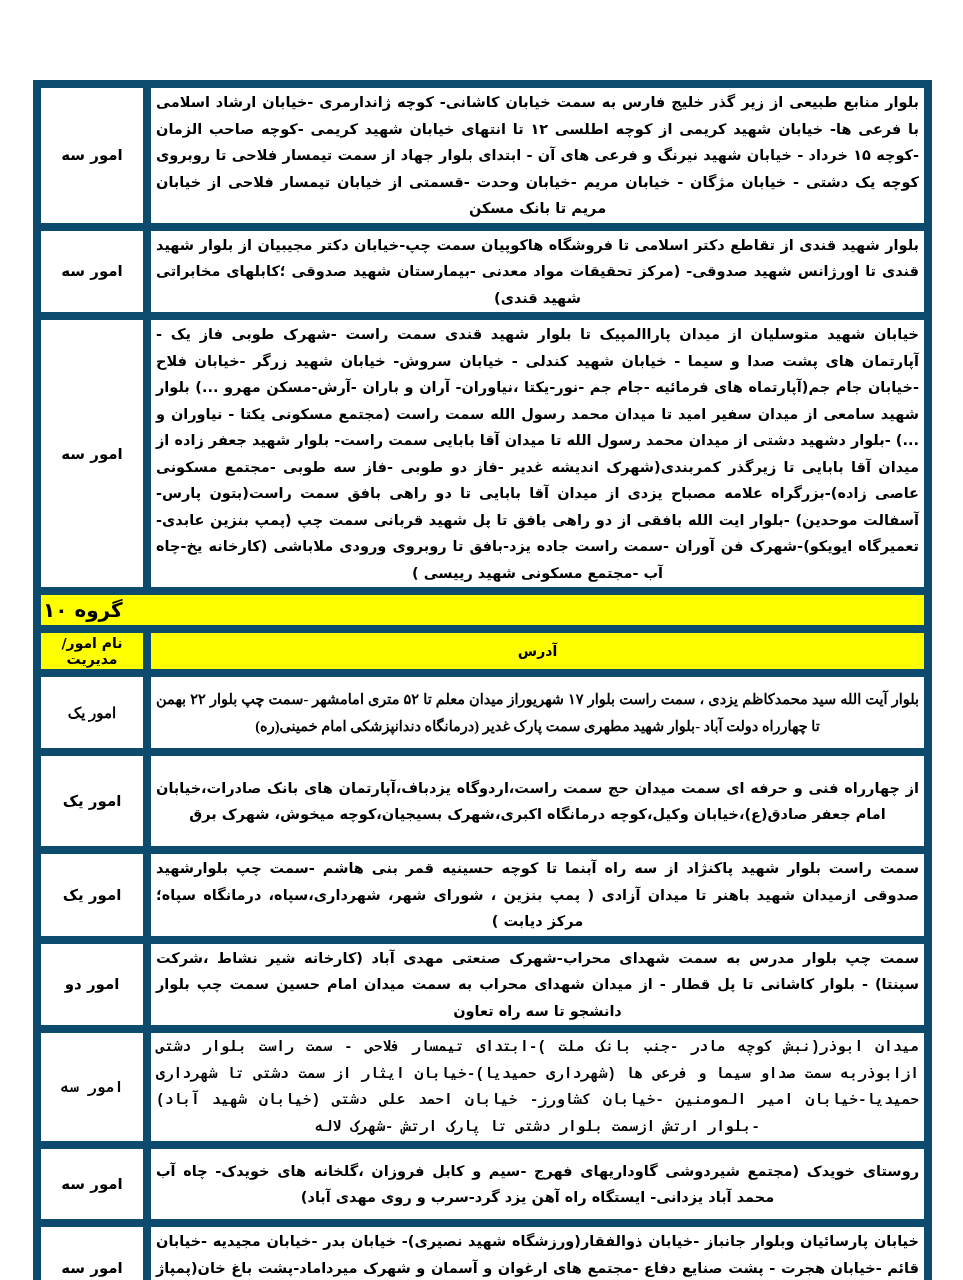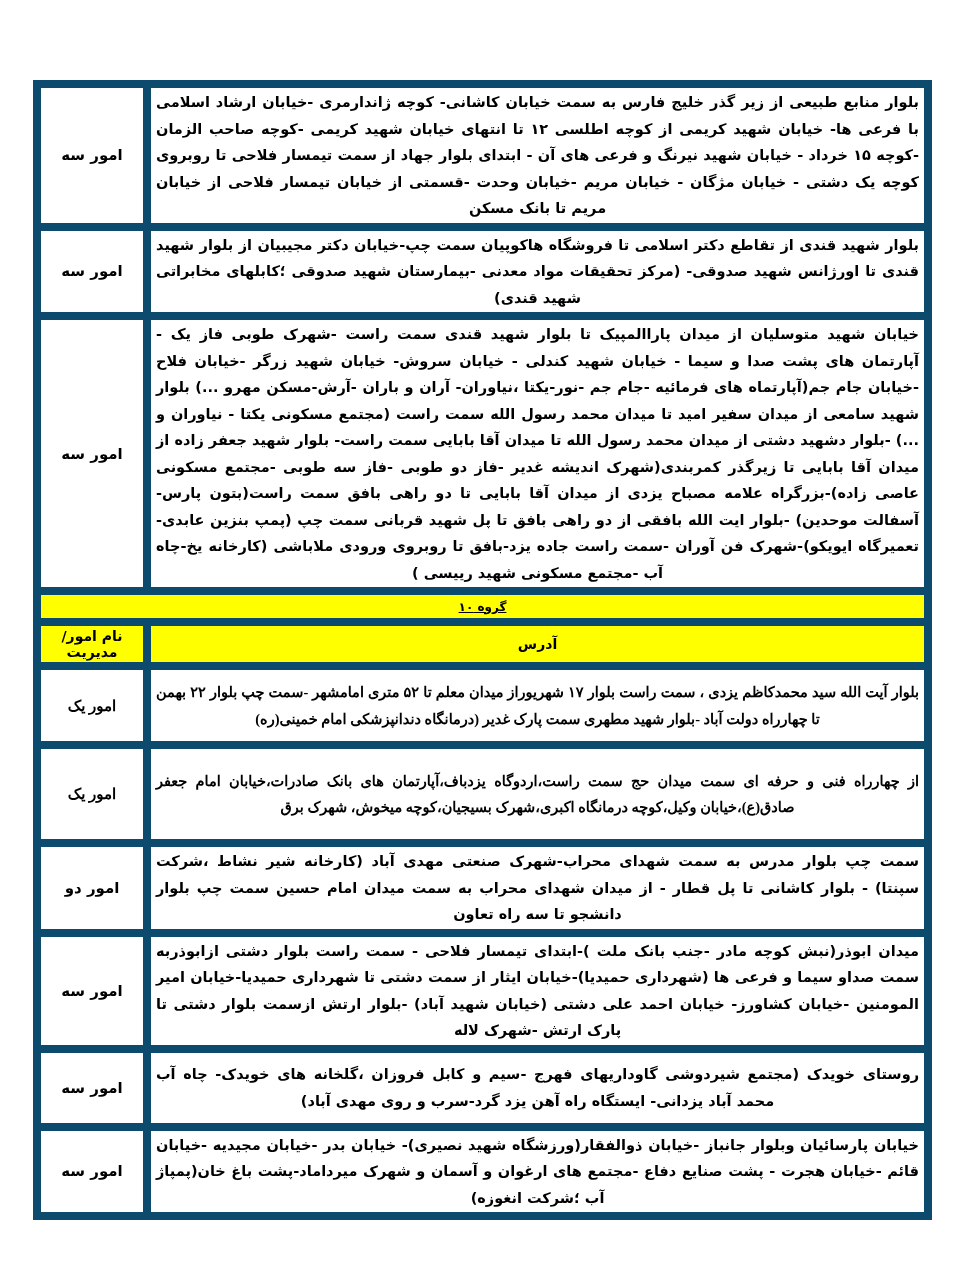--- a/index.html
+++ b/index.html
@@ -38,47 +38,46 @@
     text-align-last: center;
     padding: 1px 5px;
   }
   td.mgmt {
     font-size: 15px;
     text-align: center;
     padding: 14px;
   }
   tr.group-row td {
     background: var(--highlight, #ffff00);
-    font-size: 12px;
-    text-align: center;
+    font-size: 20px;
+    text-align: left;
     padding: 3px 2px;
     border-top-width: 3px;
     border-bottom-width: 3px;
-    text-decoration: underline;
   }
   tr.colhead-row td {
     background: var(--highlight, #ffff00);
     font-size: 14px;
     text-align: center;
     padding: 2px;
     border-bottom-width: 3px;
     margin-left: 44px;
   }
   
   tr.r1  { height: 138px; }
   tr.r2  { height: 53px;  }
   tr.r3  { height: 215px; }
   tr.group-row   { height: 31px; }
   tr.colhead-row { height: 28px; }
   tr.r4  { height: 79px; font-family: Liberation Serif, serif; }
-  tr.r5  { height: 98px; font-family: Liberation Serif, serif; }
+  tr.r5  { height: 98px; }
   tr.r6  { height: 80px; }
   tr.r7  { height: 77px; }
   tr.r8  { height: 66px; }
-  tr.r9  { height: 94px; }
+  tr.r9  { height: 94px; font-family: Liberation Mono, monospace; }
   tr.r10 { height: 78px; }
   tr.r11 { height: 65px; }
 </style>
 </head>
 <body>
 
 <div class="sheet">
   <table class="outage">
     <colgroup>
       <col class="addr-col">
@@ -107,20 +106,24 @@
       </tr>
 
       <tr class="r4">
         <td class="addr">بلوار آیت الله سید محمدکاظم یزدی ، سمت راست بلوار ۱۷ شهریوراز میدان معلم تا ۵۲ متری امامشهر -سمت چپ بلوار ۲۲ بهمن تا چهارراه دولت آباد -بلوار شهید مطهری سمت پارک غدیر (درمانگاه دندانپزشکی امام خمینی(ره)</td>
         <td class="mgmt">امور یک</td>
       </tr>
       <tr class="r5">
         <td class="addr">از چهارراه فنی و حرفه ای سمت میدان حج سمت راست،اردوگاه یزدباف،آپارتمان های بانک صادرات،خیابان امام جعفر صادق(ع)،خیابان وکیل،کوچه درمانگاه اکبری،شهرک بسیجیان،کوچه میخوش، شهرک برق</td>
         <td class="mgmt">امور یک</td>
       </tr>
+      <tr class="r6">
+        <td class="addr">سمت راست بلوار شهید پاکنژاد از سه راه آبنما تا کوچه حسینیه قمر بنی هاشم -سمت چپ بلوارشهید صدوقی ازمیدان شهید باهنر تا میدان آزادی ( پمپ بنزین ، شورای شهر، شهرداری،سپاه، درمانگاه سپاه؛مرکز دیابت )</td>
+        <td class="mgmt">امور یک</td>
+      </tr>
       <tr class="r8">
         <td class="addr">سمت چپ بلوار مدرس به سمت شهدای محراب-شهرک صنعتی مهدی آباد (کارخانه شیر نشاط ،شرکت سپنتا) - بلوار کاشانی تا پل قطار - از میدان شهدای محراب به سمت میدان امام حسین سمت چپ بلوار دانشجو تا سه راه تعاون</td>
         <td class="mgmt">امور دو</td>
       </tr>
       <tr class="r9">
         <td class="addr">میدان ابوذر(نبش کوچه مادر -جنب بانک ملت )-ابتدای تیمسار فلاحی - سمت راست بلوار دشتی ازابوذربه سمت صداو سیما  و فرعی ها (شهرداری حمیدیا)-خیابان ایثار از سمت دشتی تا شهرداری حمیدیا-خیابان امیر المومنین -خیابان کشاورز- خیابان احمد علی دشتی (خیابان شهید آباد) -بلوار ارتش ازسمت بلوار دشتی تا پارک ارتش -شهرک لاله</td>
         <td class="mgmt">امور سه</td>
       </tr>
       <tr class="r10">
         <td class="addr">روستای خویدک (مجتمع شیردوشی گاوداریهای فهرج  -سیم و کابل فروزان ،گلخانه های خویدک- چاه آب محمد آباد یزدانی- ایستگاه راه آهن یزد گرد-سرب و روی مهدی آباد)</td>

